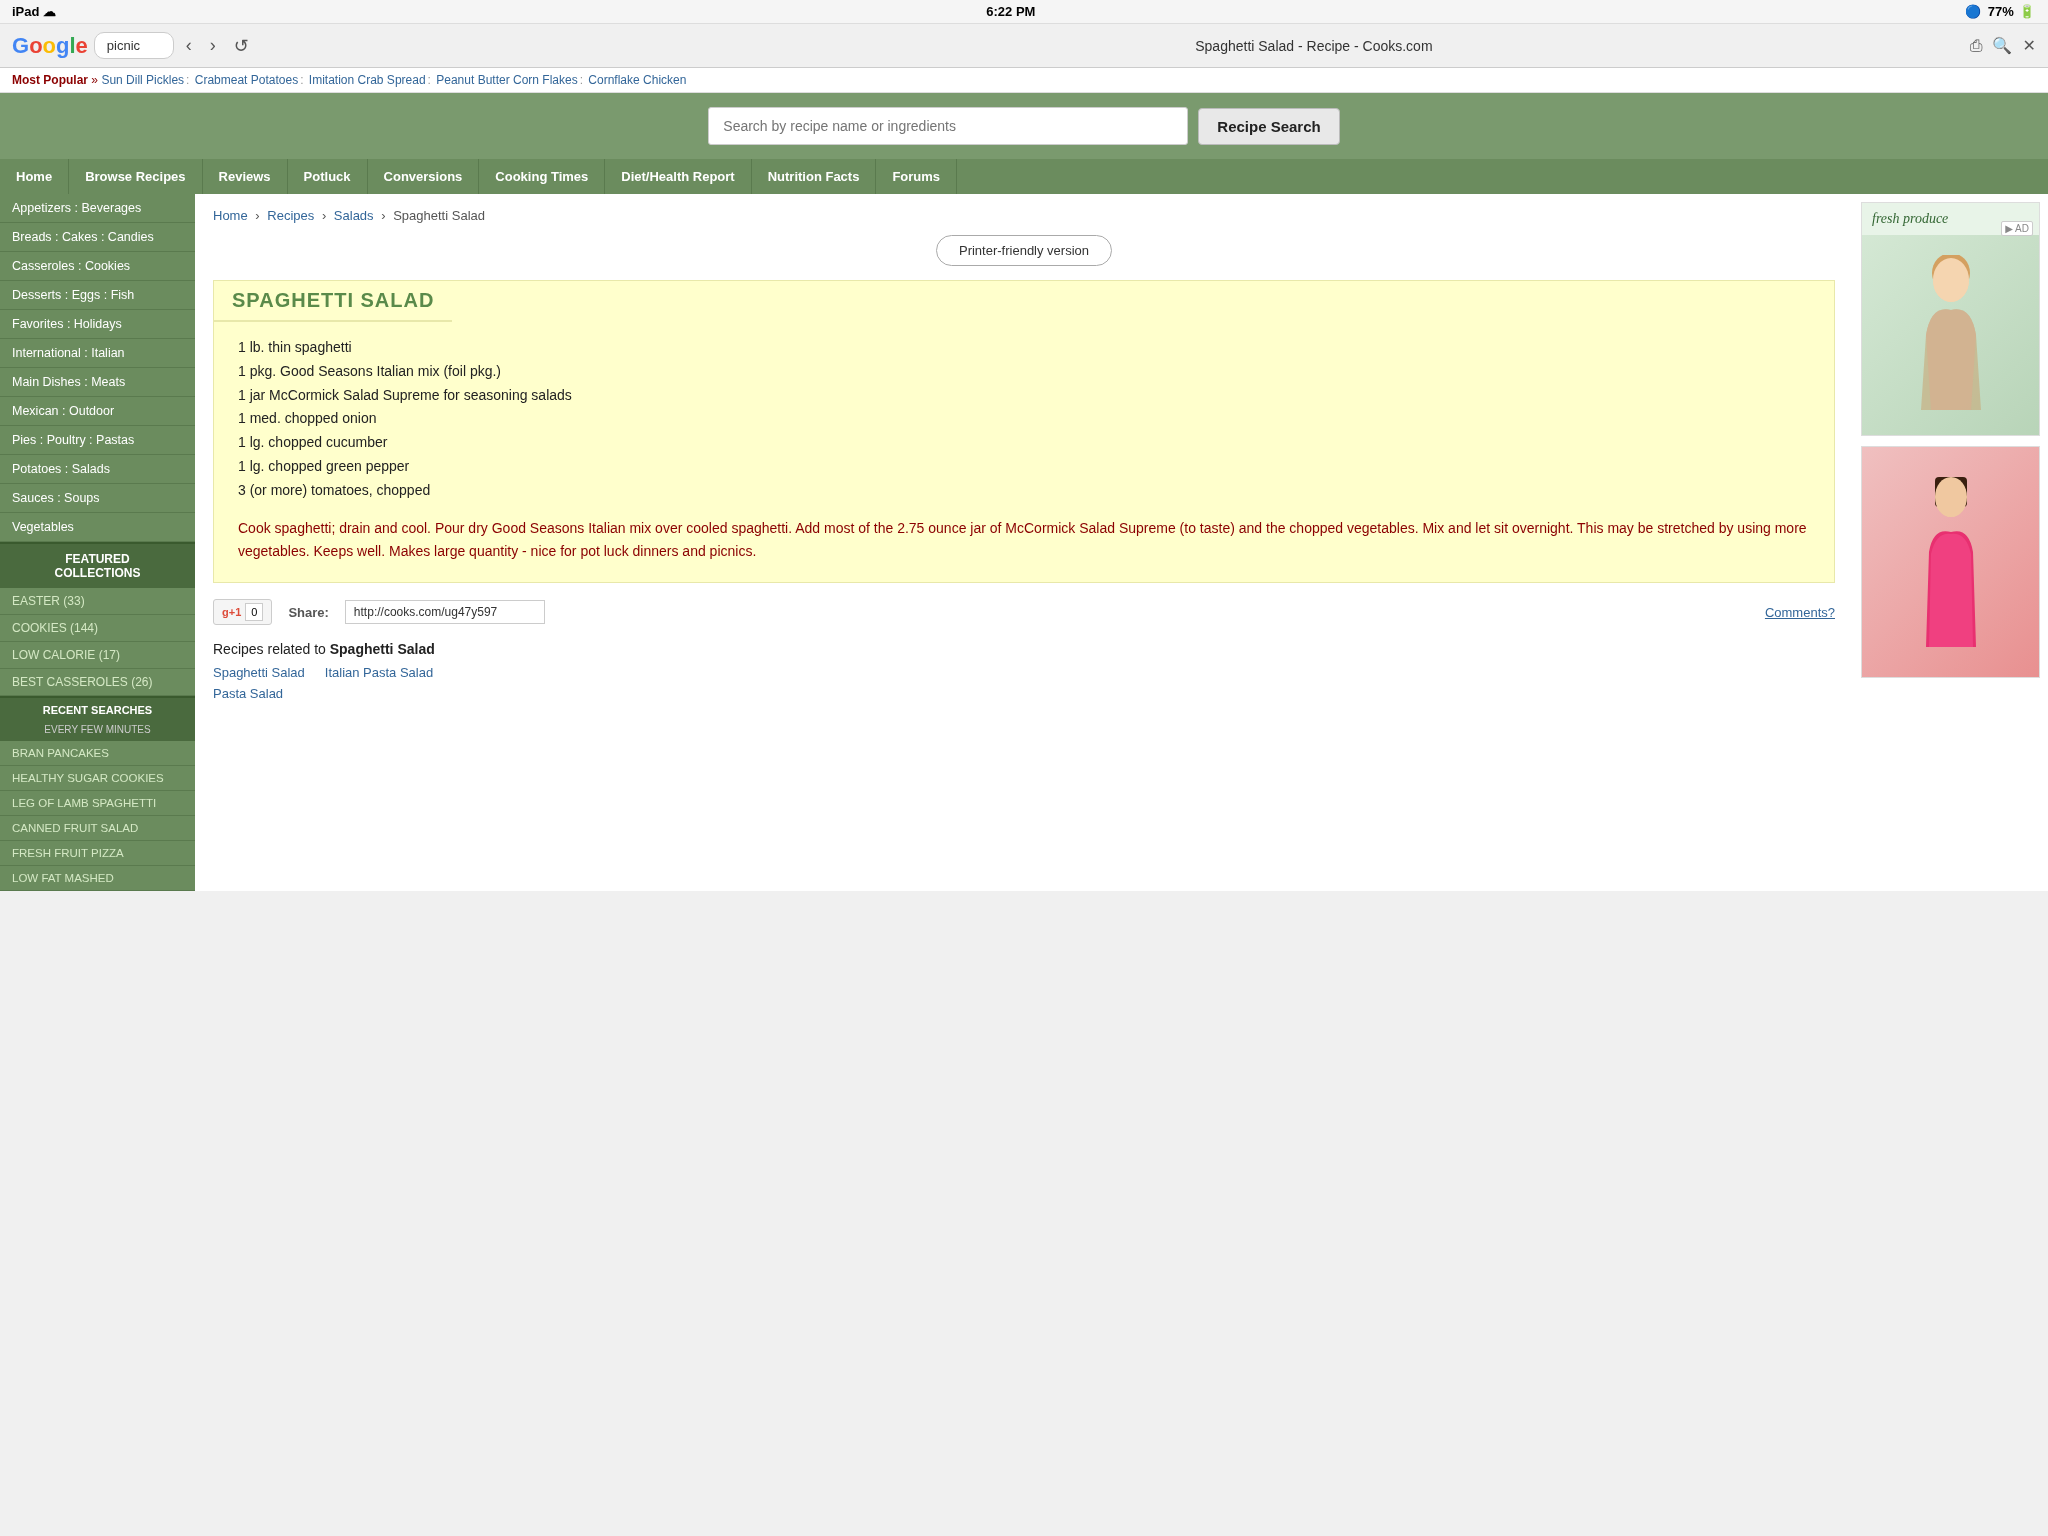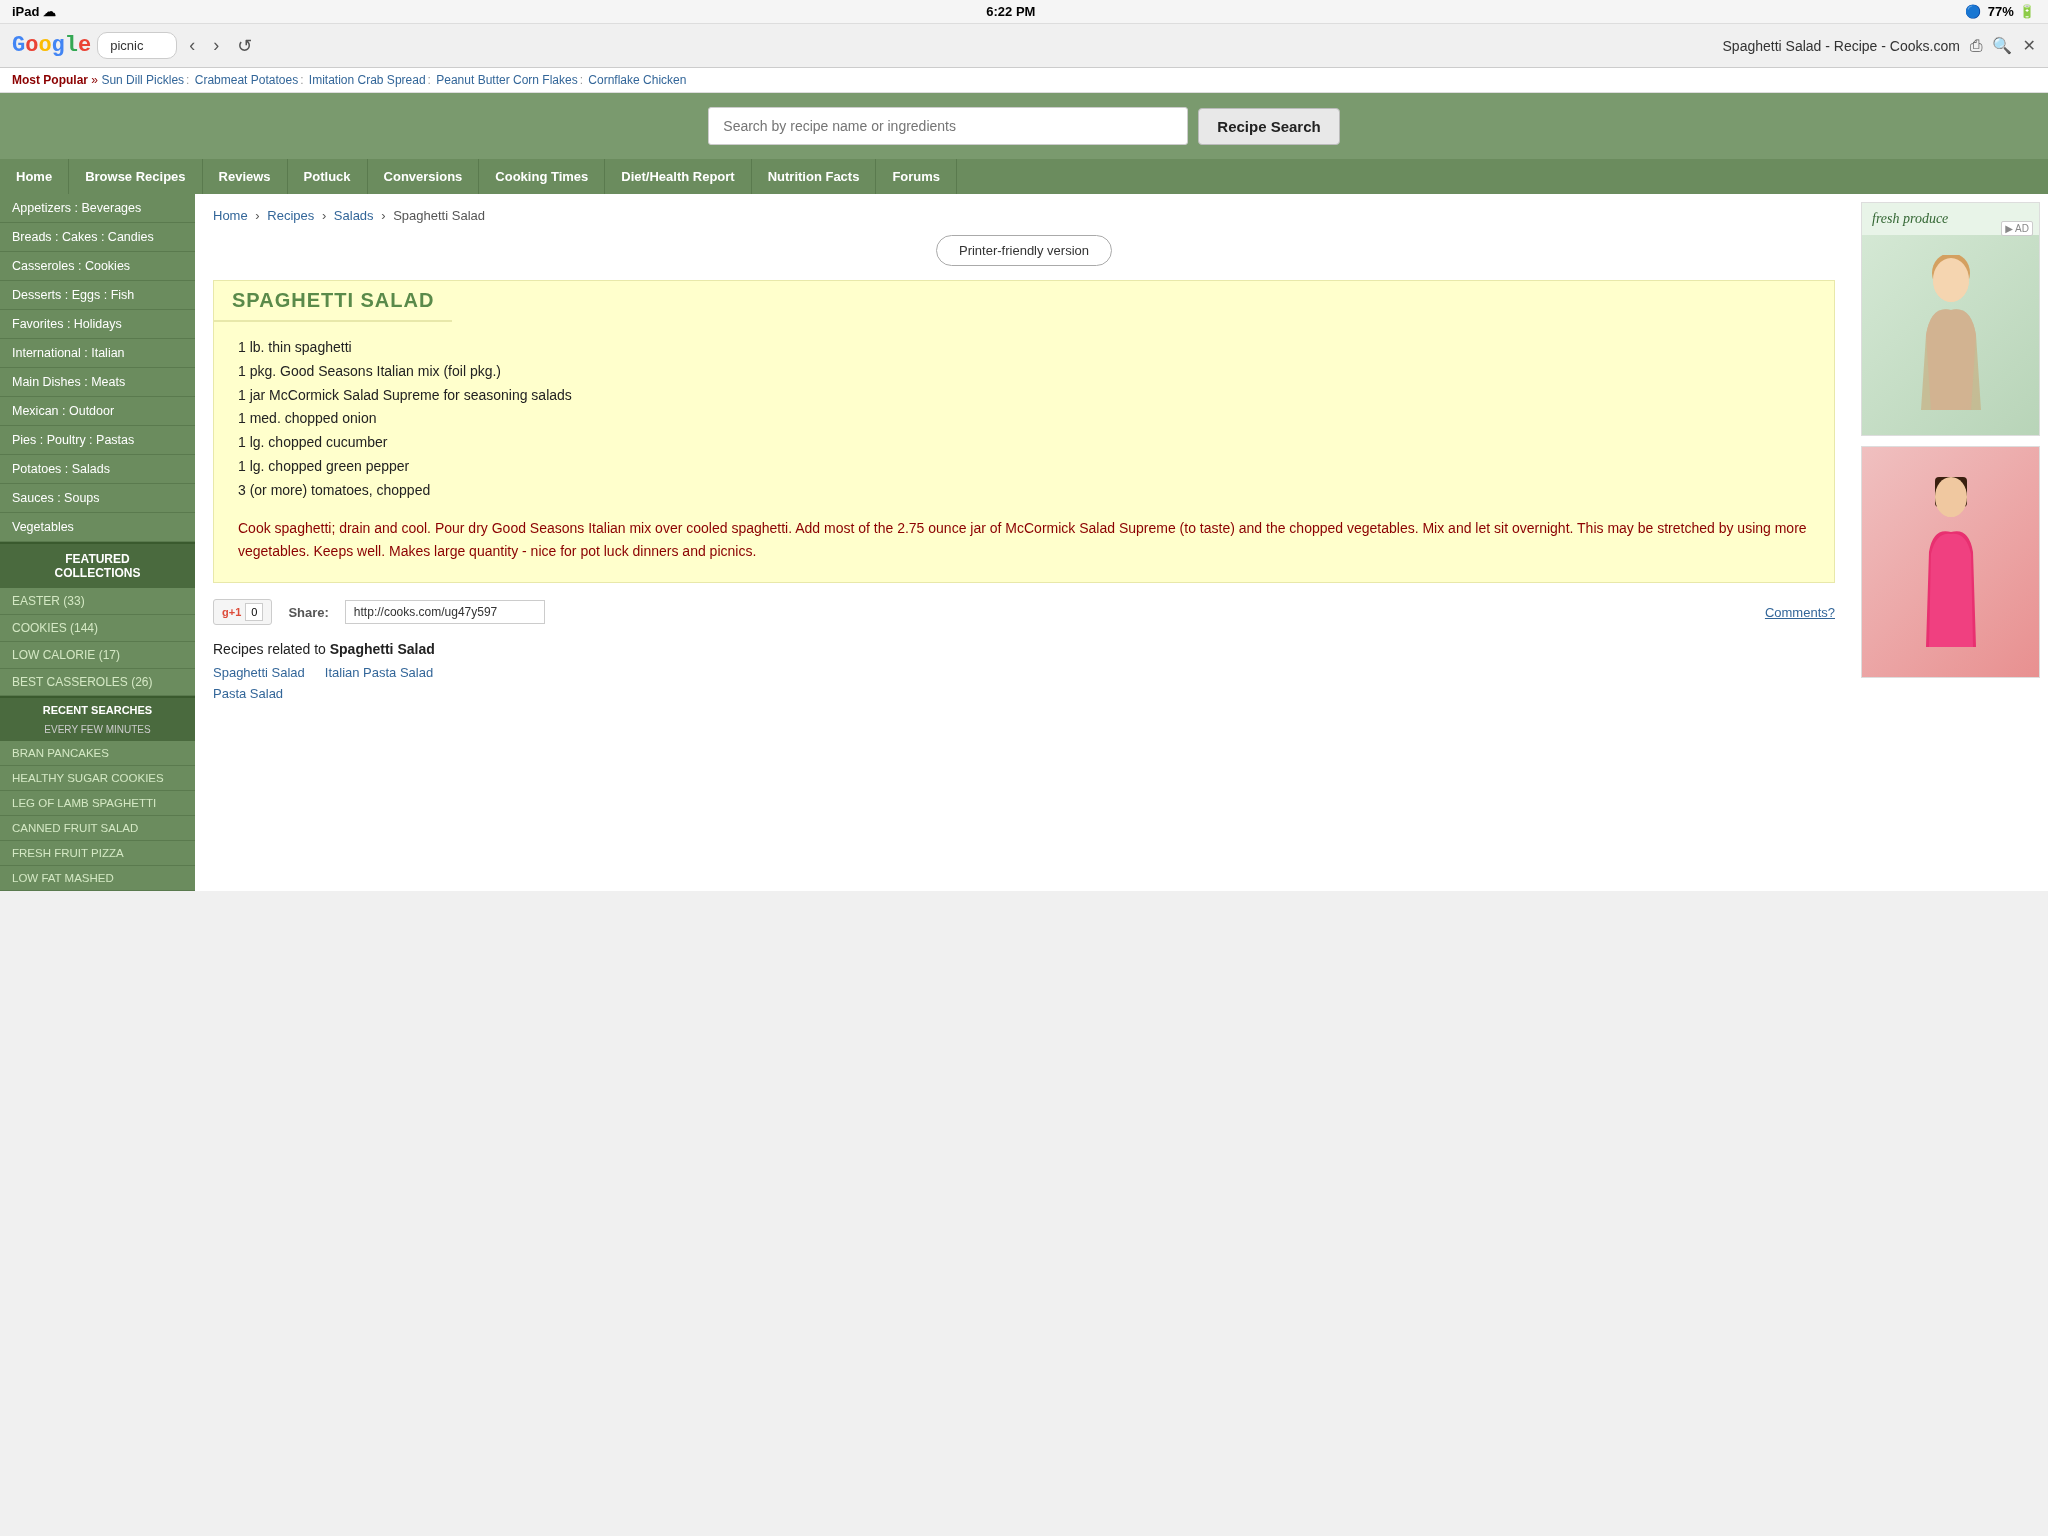--- a/index.html
+++ b/index.html
@@ -47,21 +47,21 @@
     .nav-btn {
       background: none;
       border: none;
       font-size: 18px;
       color: #555;
       cursor: pointer;
       padding: 2px 6px;
     }
     .page-title-bar {
       flex: 2;
-      text-align: right;
+      text-align: center;
       font-size: 14px;
       color: #333;
     }
     .browser-actions { display: flex; align-items: center; gap: 10px; }
     .browser-action-btn {
       background: none;
       border: none;
       font-size: 16px;
       color: #555;
       cursor: pointer;
@@ -347,21 +347,21 @@
       border-radius: 2px;
       font-size: 10px;
       padding: 1px 3px;
       color: #888;
     }
 
     
     .google-logo {
       font-size: 22px;
       font-weight: bold;
-      font-family: Liberation Mono, monospace;
+      font-family: Liberation Sans, sans-serif;
     }
     .g-blue { color: #4285F4; }
     .g-red { color: #EA4335; }
     .g-yellow { color: #FBBC05; }
     .g-green { color: #34A853; }
   </style>
 </head>
 <body>
 
 <div class="status-bar">

